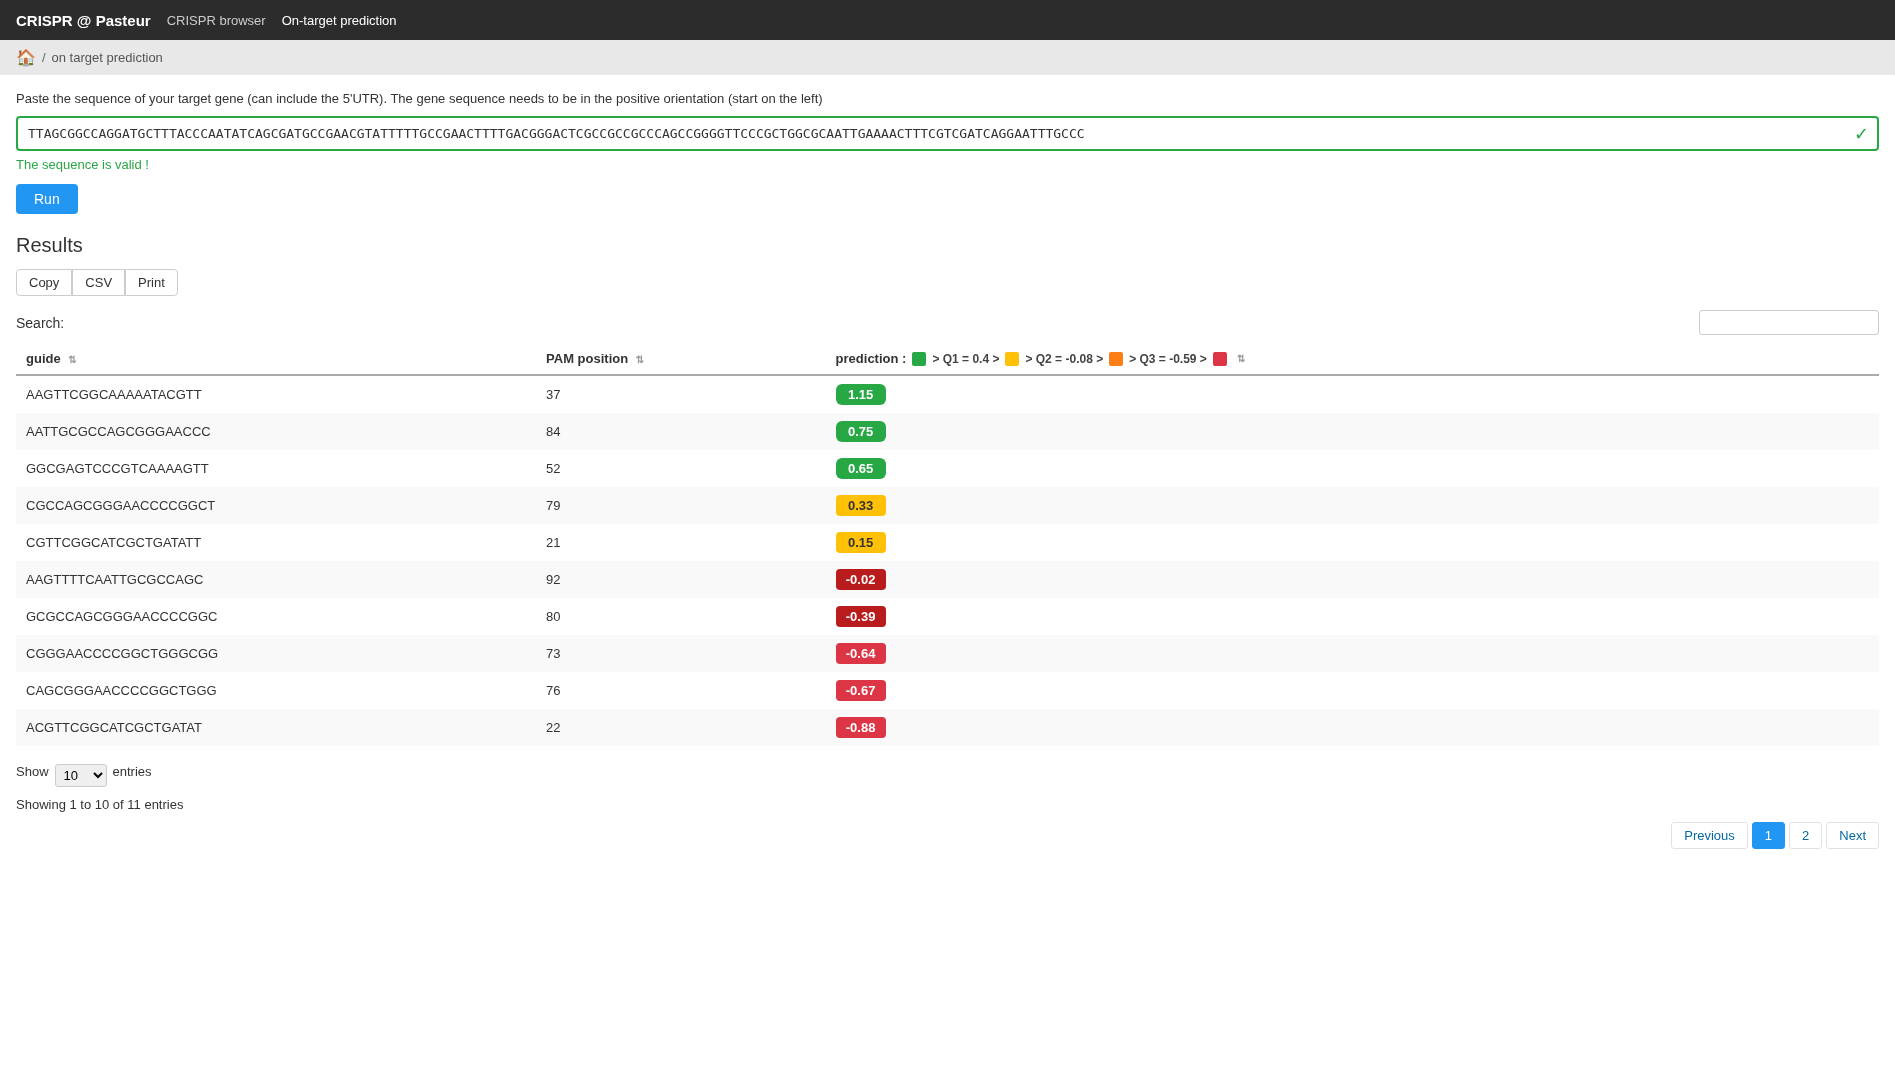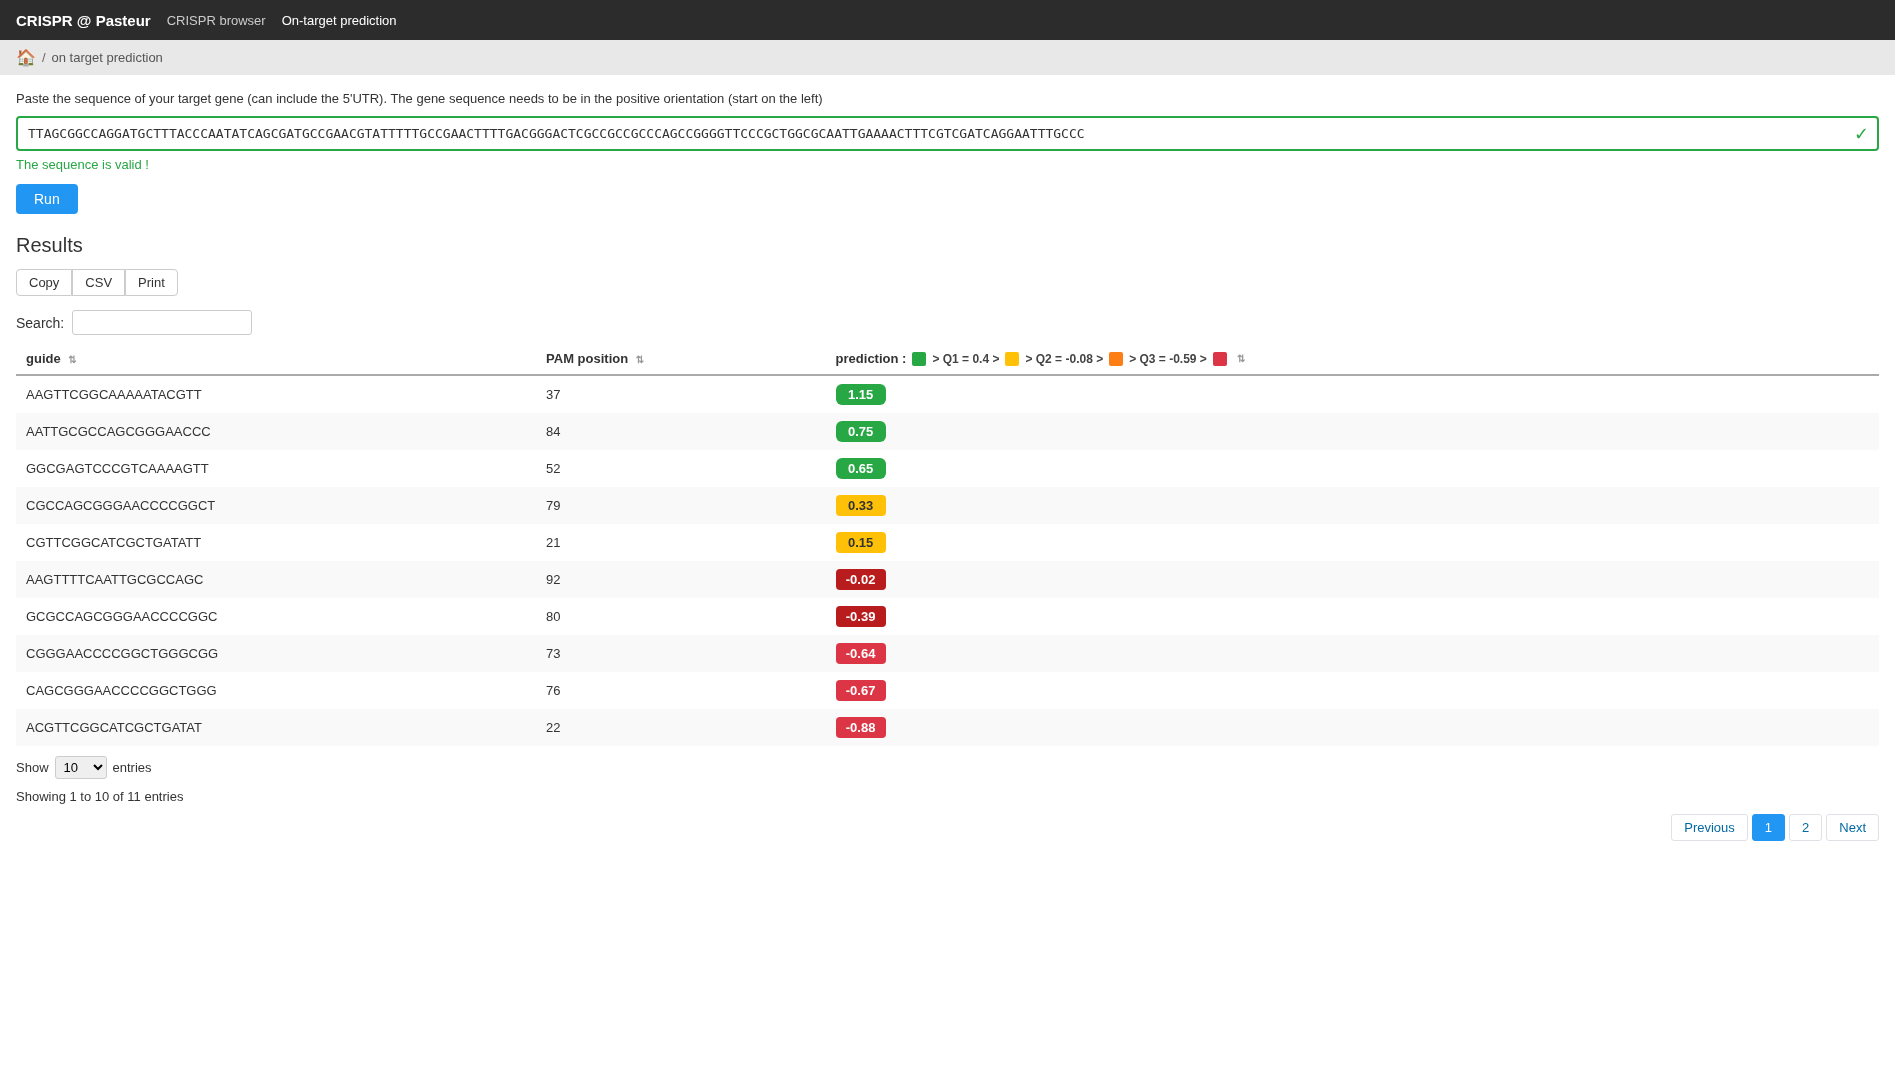--- a/index.html
+++ b/index.html
@@ -85,21 +85,21 @@
       cursor: pointer;
       font-size: 13px;
       color: #333;
     }
     .btn-table:first-child { border-radius: 4px 0 0 4px; }
     .btn-table:last-child { border-radius: 0 4px 4px 0; }
 
     
     .search-bar {
       display: flex;
-      justify-content: flex-start;
+      justify-content: space-between;
       align-items: center;
       gap: 8px;
       margin-bottom: 8px;
     }
     .search-label { font-size: 14px; }
     .search-input {
       border: 1px solid #ccc;
       border-radius: 3px;
       padding: 4px 8px;
       font-size: 13px;
@@ -165,20 +165,21 @@
       align-items: center;
       gap: 6px;
       margin-top: 10px;
     }
     .show-label { font-size: 13px; }
     .show-select {
       border: 1px solid #ccc;
       border-radius: 3px;
       padding: 2px 4px;
       font-size: 13px;
+      margin-top: 8px;
     }
     .entries-label { font-size: 13px; }
 
     .showing-text { font-size: 13px; margin-top: 10px; margin-bottom: 10px; }
 
     
     .pagination-wrapper {
       display: flex;
       justify-content: flex-end;
       align-items: center;

